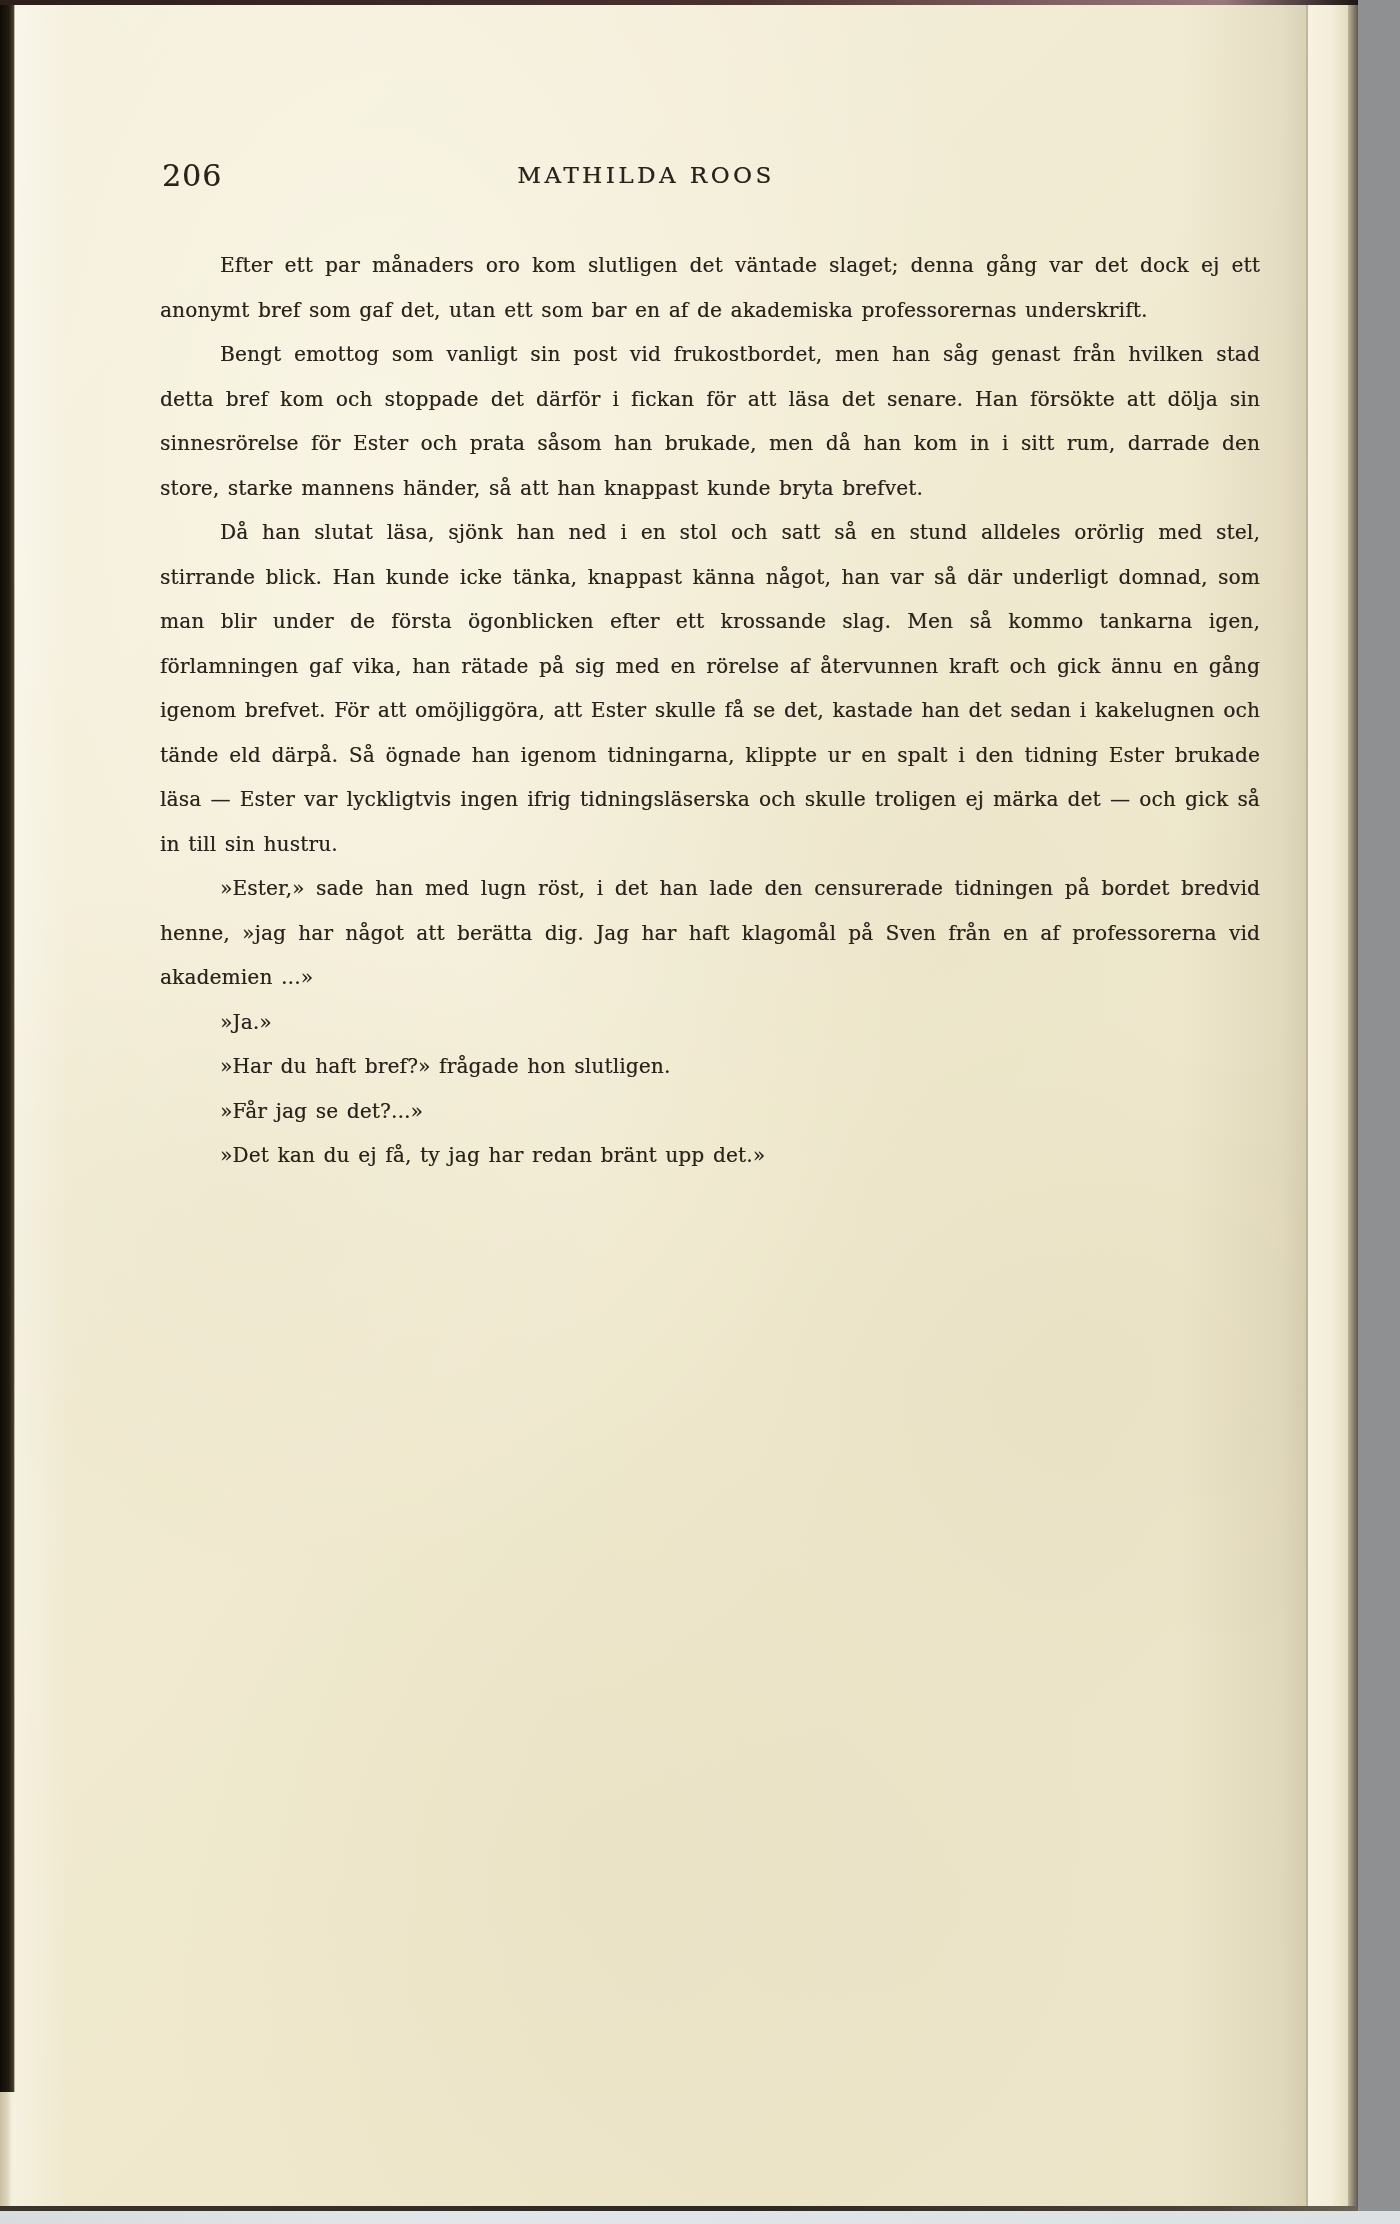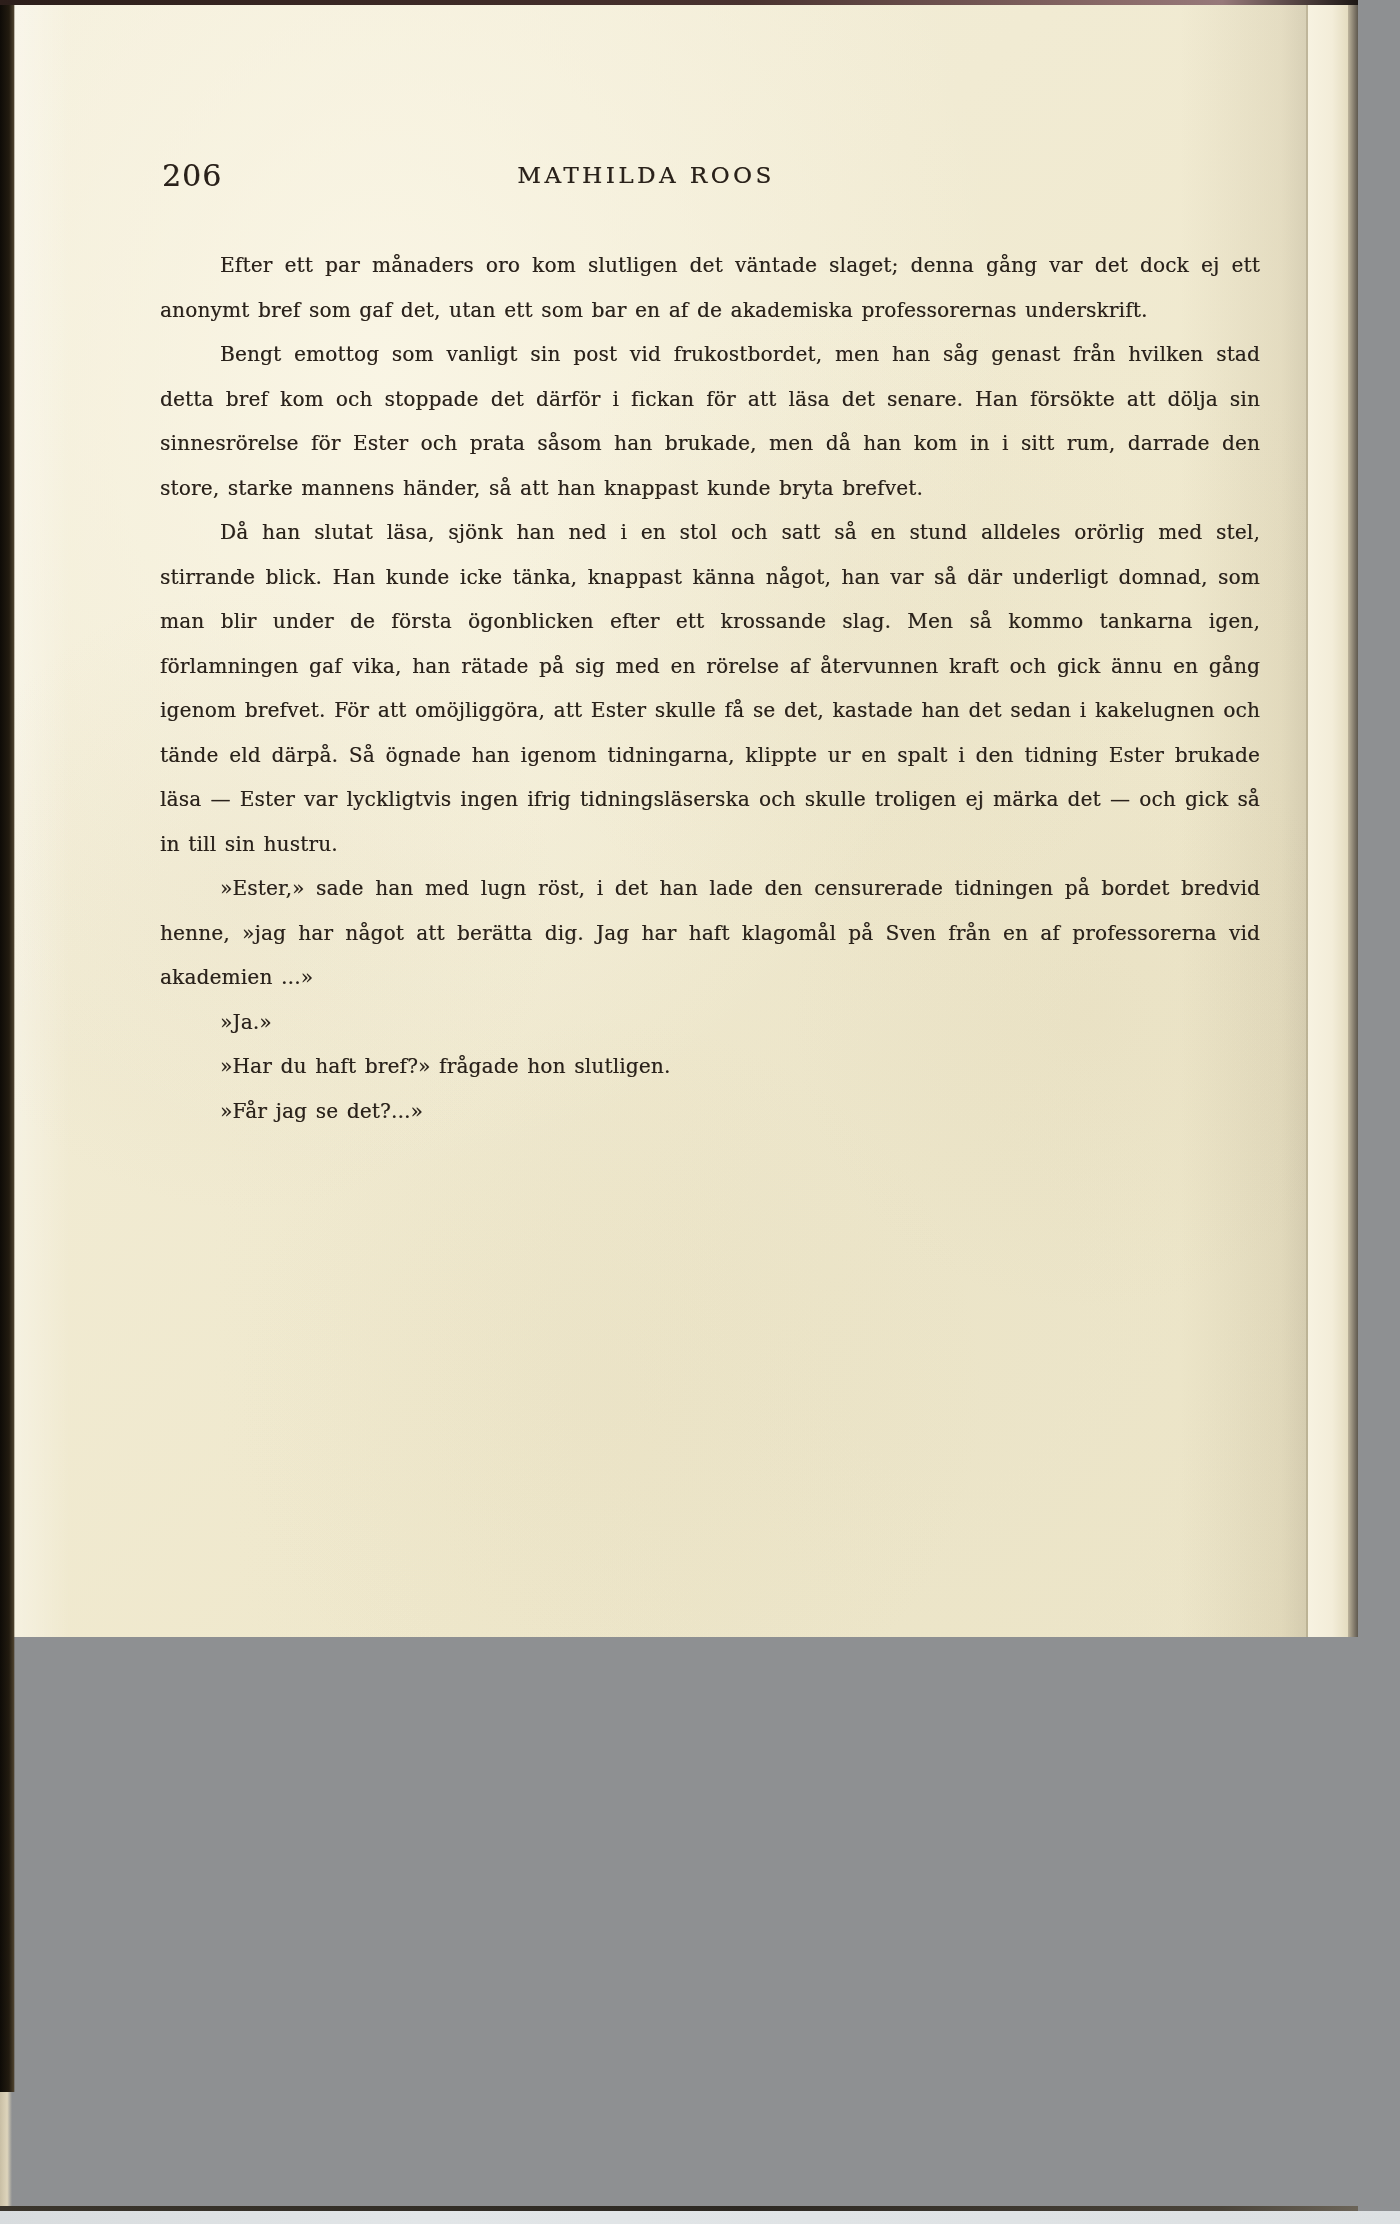--- a/index.html
+++ b/index.html
@@ -38,21 +38,21 @@
     left: 0; bottom: 13px;
     width: 1358px;
     height: 5px;
     background: linear-gradient(to right, #3a352c, #2c2822 55%, #4a443a 90%, #6b6458);
   }
   
   .paper {
     position: absolute;
     left: 0; top: 0;
     width: 1358px;
-    height: 1637px;
+    height: 2206px;
     background:
       radial-gradient(ellipse at 28% 22%, rgba(250,246,230,0.9) 0%, rgba(250,246,230,0) 45%),
       radial-gradient(ellipse at 70% 80%, rgba(233,226,198,0.6) 0%, rgba(233,226,198,0) 55%),
       linear-gradient(135deg, #f4efdc 0%, #f1ebd3 35%, #efe8cc 70%, #ede6c9 100%);
   }
   
   .paper-texture {
     position: absolute;
     inset: 0;
     background:
@@ -186,16 +186,17 @@
     </div>
 
     <div class="page-text">
       <p>Efter ett par månaders oro kom slutligen det väntade slaget; denna gång var det dock ej ett anonymt bref som gaf det, utan ett som bar en af de akademiska professorernas underskrift.</p>
       <p>Bengt emottog som vanligt sin post vid frukostbordet, men han såg genast från hvilken stad detta bref kom och stoppade det därför i fickan för att läsa det senare. Han försökte att dölja sin sinnesrörelse för Ester och prata såsom han brukade, men då han kom in i sitt rum, darrade den store, starke mannens händer, så att han knappast kunde bryta brefvet.</p>
       <p>Då han slutat läsa, sjönk han ned i en stol och satt så en stund alldeles orörlig med stel, stirrande blick. Han kunde icke tänka, knappast känna något, han var så där underligt domnad, som man blir under de första ögonblicken efter ett krossande slag. Men så kommo tankarna igen, förlamningen gaf vika, han rätade på sig med en rörelse af återvunnen kraft och gick ännu en gång igenom brefvet. För att omöjliggöra, att Ester skulle få se det, kastade han det sedan i kakelugnen och tände eld därpå. Så ögnade han igenom tidningarna, klippte ur en spalt i den tidning Ester brukade läsa — Ester var lyckligtvis ingen ifrig tidningsläserska och skulle troligen ej märka det — och gick så in till sin hustru.</p>
       <p>»Ester,» sade han med lugn röst, i det han lade den censurerade tidningen på bordet bredvid henne, »jag har något att berätta dig. Jag har haft klagomål på Sven från en af professorerna vid akademien ...»</p>
       <p>»Ja.»</p>
       <p>»Har du haft bref?» frågade hon slutligen.</p>
       <p>»Får jag se det?...»</p>
+      <p>»Det kan du ej få, ty jag har redan bränt upp det.»</p>
     </div>
   </div>
 
 </div>
 
 </body></html>

